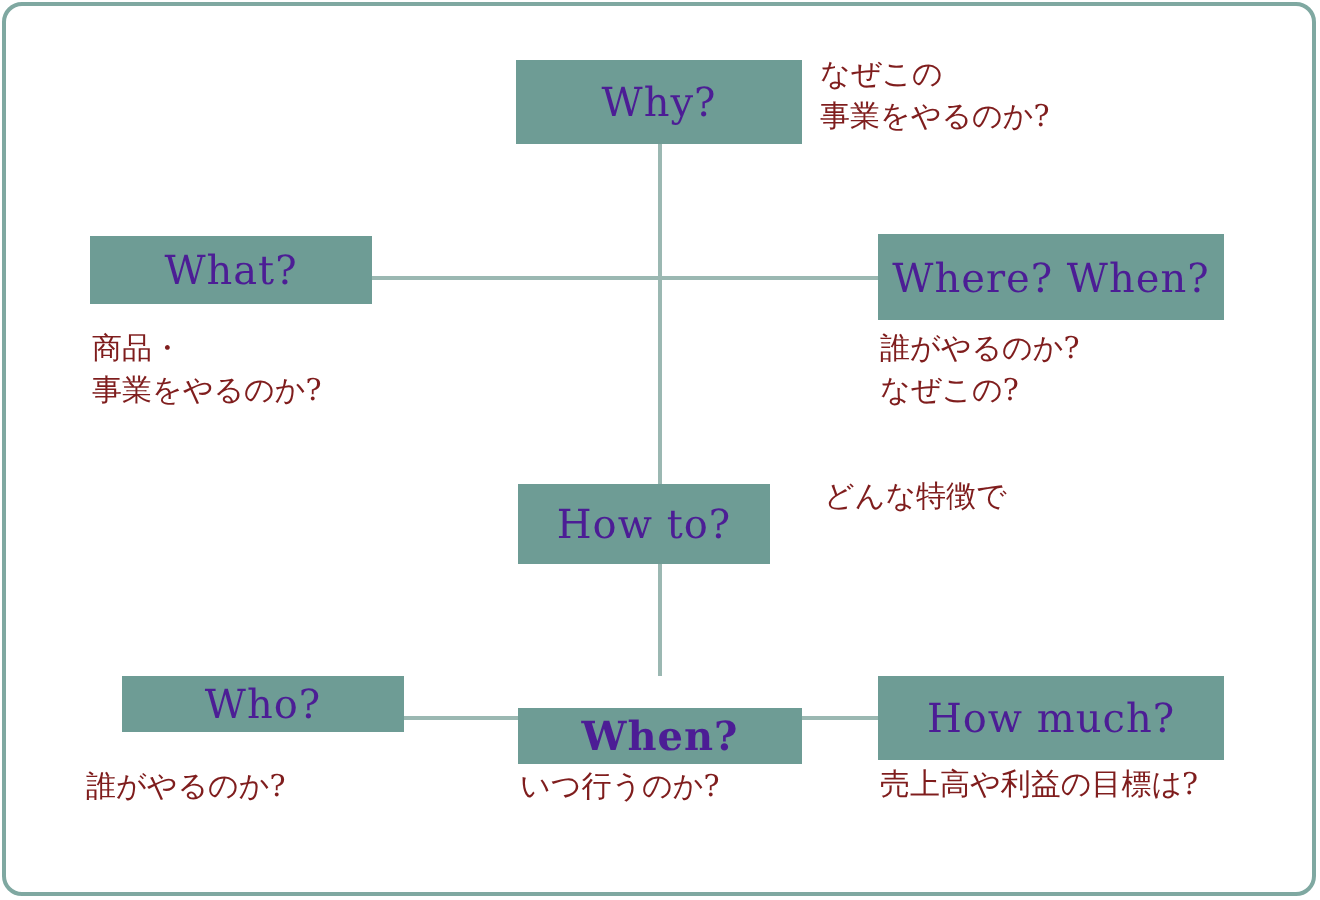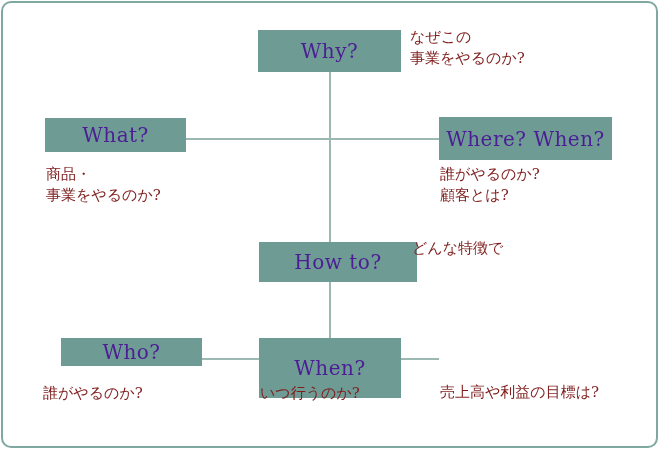--- a/index.html
+++ b/index.html
@@ -32,23 +32,23 @@
     display: flex;
     align-items: center;
     justify-content: center;
     font-size: 20px;
     letter-spacing: 0.5px;
     font-family: "DejaVu Serif", "Liberation Serif", serif;
   }
   .box-why       { left: 258px; top: 30px;  width: 143px; height: 42px; }
   .box-what      { left: 45px;  top: 118px; width: 141px; height: 34px; }
   .box-where     { left: 439px; top: 117px; width: 173px; height: 43px; }
-  .box-howto     { left: 259px; top: 242px; width: 158px; height: 40px; }
+  .box-howto     { left: 259px; top: 242px; width: 126px; height: 40px; }
   .box-who       { left: 61px;  top: 338px; width: 141px; height: 28px; }
-  .box-when      { left: 259px; top: 338px; width: 142px; height: 60px; }
+  .box-when      { left: 259px; top: 354px; width: 142px; height: 28px; font-weight: bold; }
   .box-howmuch   { left: 439px; top: 338px; width: 173px; height: 42px; }
   .line {
     position: absolute;
     background: #9bb8b2;
   }
   .line-v1 { left: 329px; top: 72px;  width: 2px;   height: 170px; }
   .line-h1 { left: 186px; top: 138px; width: 253px; height: 2px;   }
   .line-v2 { left: 329px; top: 282px; width: 2px;   height: 56px;  }
   .line-h2 { left: 186px; top: 358px; width: 73px;  height: 2px;   }
   .line-h3 { left: 401px; top: 358px; width: 38px;  height: 2px;   }
@@ -91,32 +91,35 @@
   </div>
   <div class="box box-howto">
     <span>How to?</span>
   </div>
   <div class="box box-who">
     <span>Who?</span>
   </div>
   <div class="box box-when">
     <span>When?</span>
   </div>
+  <div class="box box-howmuch">
+    <span>How much?</span>
+  </div>
 
   <div class="note note-why">
     <span>なぜこの</span>
     <span>事業をやるのか?</span>
   </div>
   <div class="note note-what">
     <span>商品・</span>
     <span>事業をやるのか?</span>
   </div>
   <div class="note note-where">
     <span>誰がやるのか?</span>
-    <span>顧客とは?</span>
+    <span>なぜこの?</span>
   </div>
   <div class="note note-howto">
     <span>どんな特徴で</span>
   </div>
   <div class="note note-who">
     <span>誰がやるのか?</span>
   </div>
   <div class="note note-when">
     <span>いつ行うのか?</span>
   </div>

